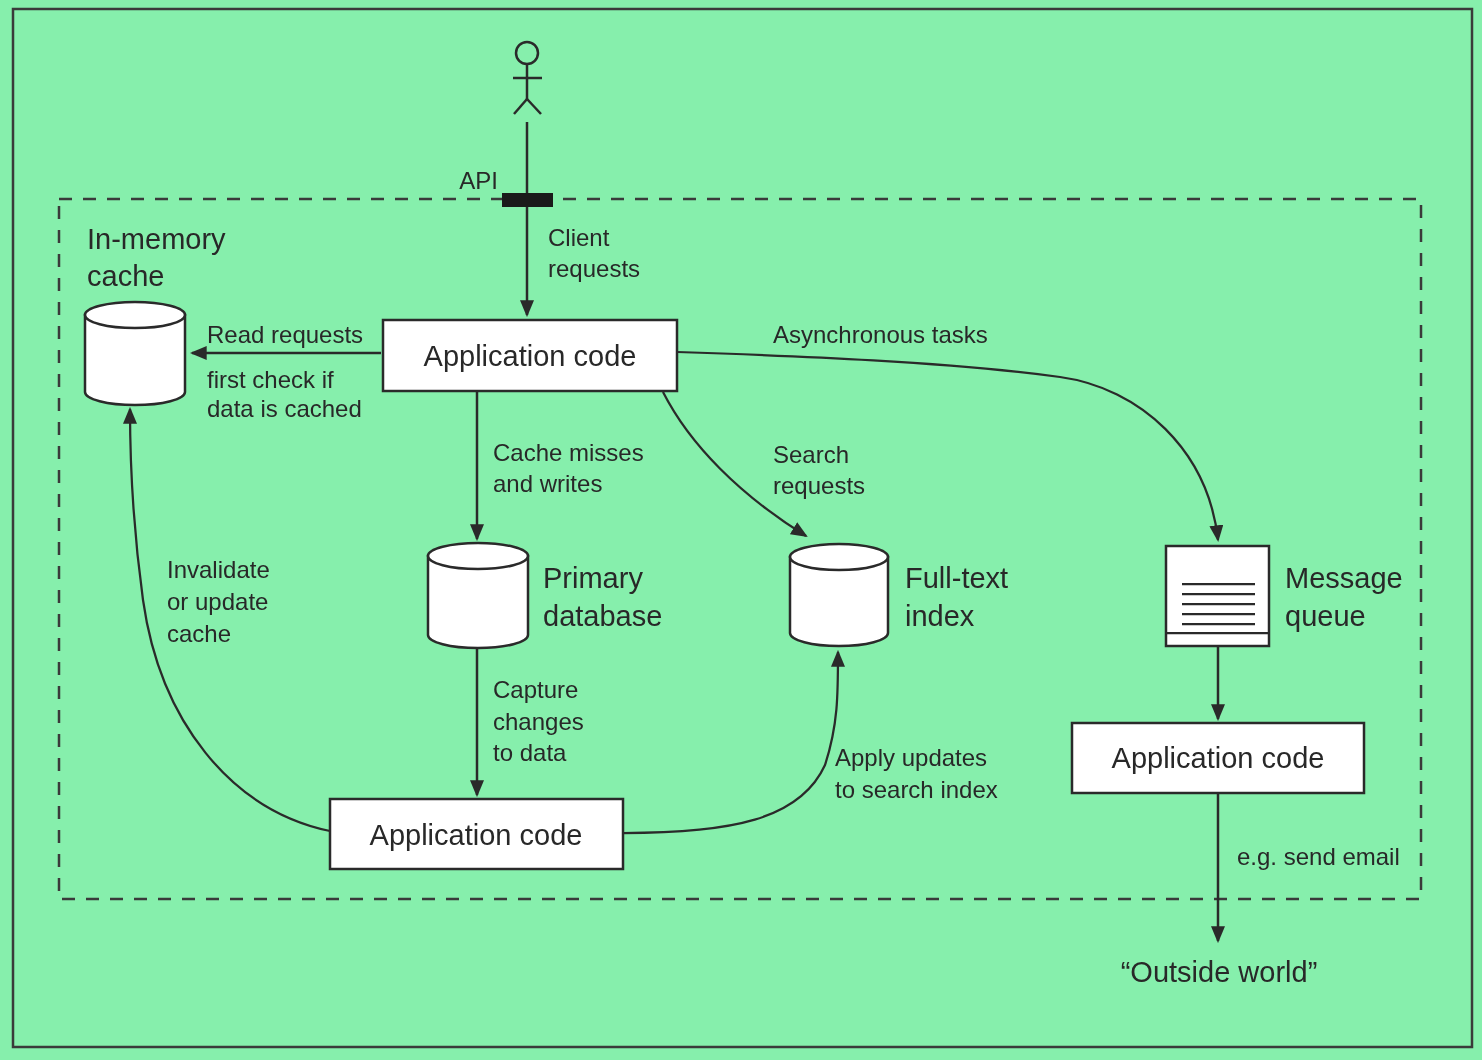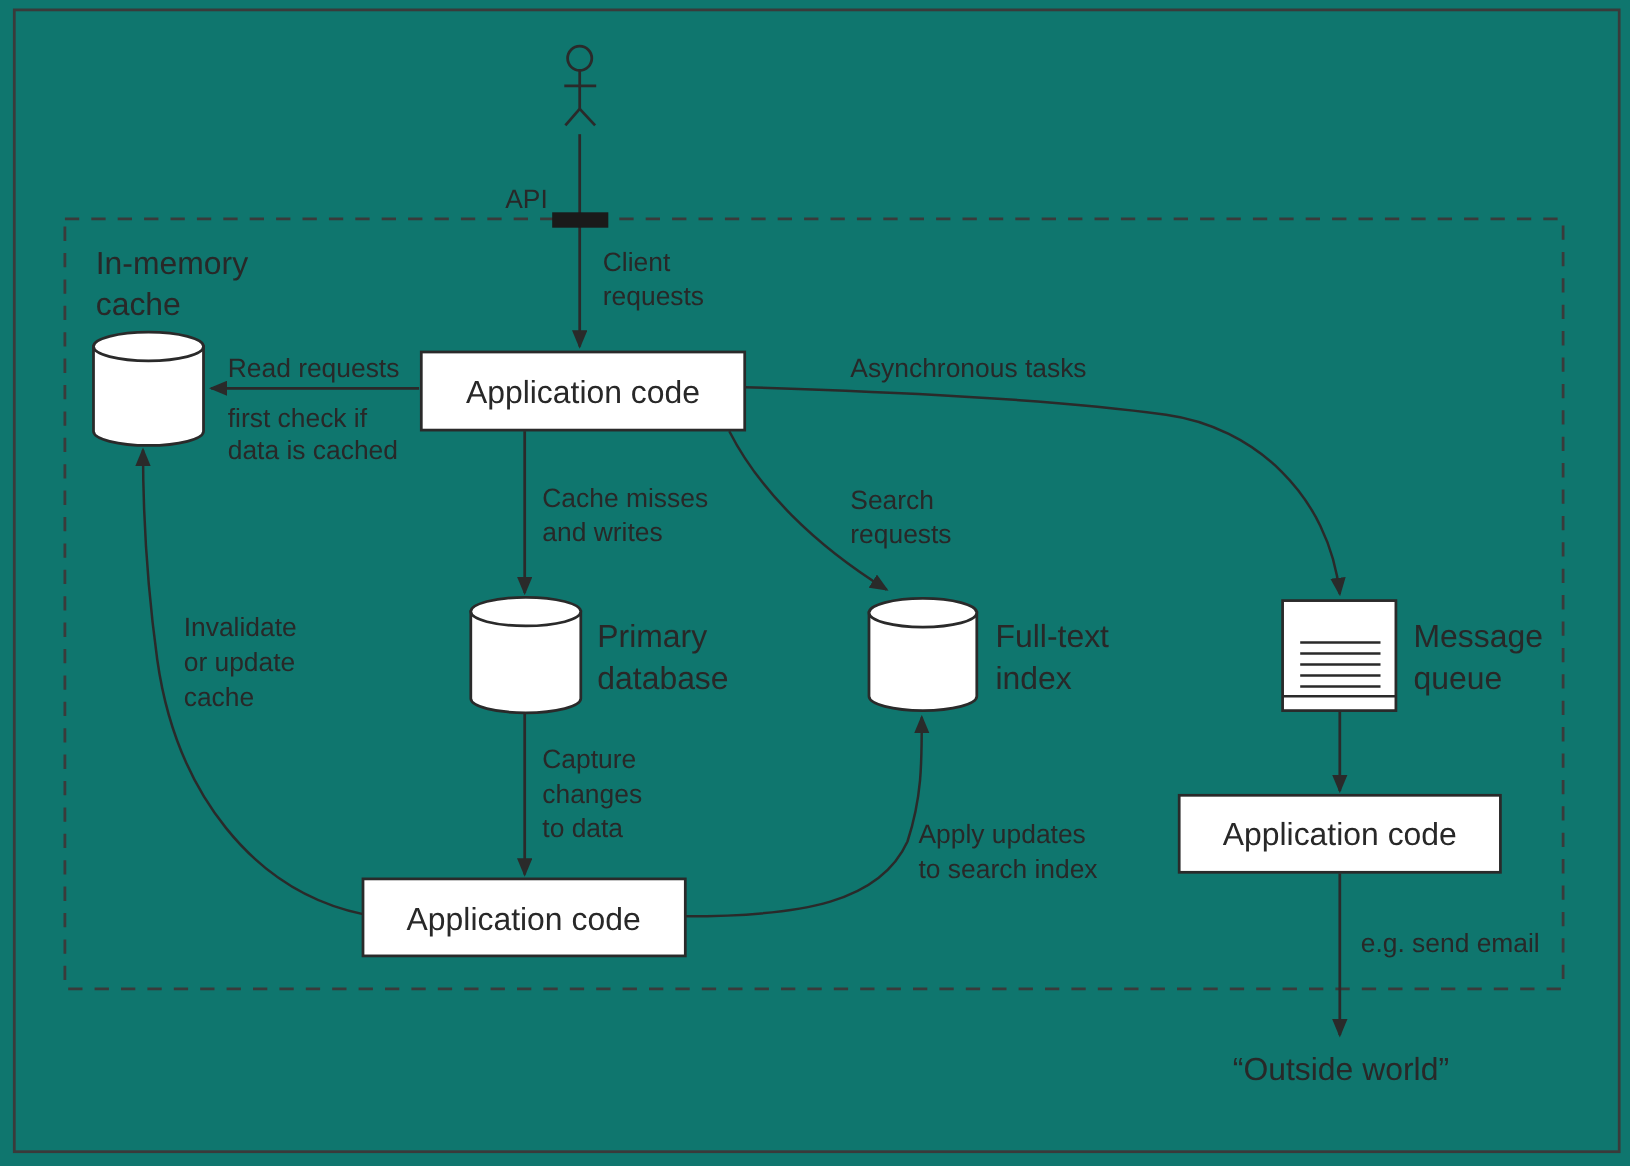--- a/index.html
+++ b/index.html
@@ -4,21 +4,21 @@
 <style>
   html, body {
     margin: 0;
     padding: 0;
     background: #ffffff;
   }
   .stage {
     position: relative;
     width: 1482px;
     height: 1060px;
-    background: #0f766e;
+    background: #86efac;
     font-family: "Liberation Sans", sans-serif;
   }
   svg {
     display: block;
   }
   svg text {
     font-family: "Liberation Sans", sans-serif;
     fill: #282828;
   }
   .node-label { font-size: 29px; }

